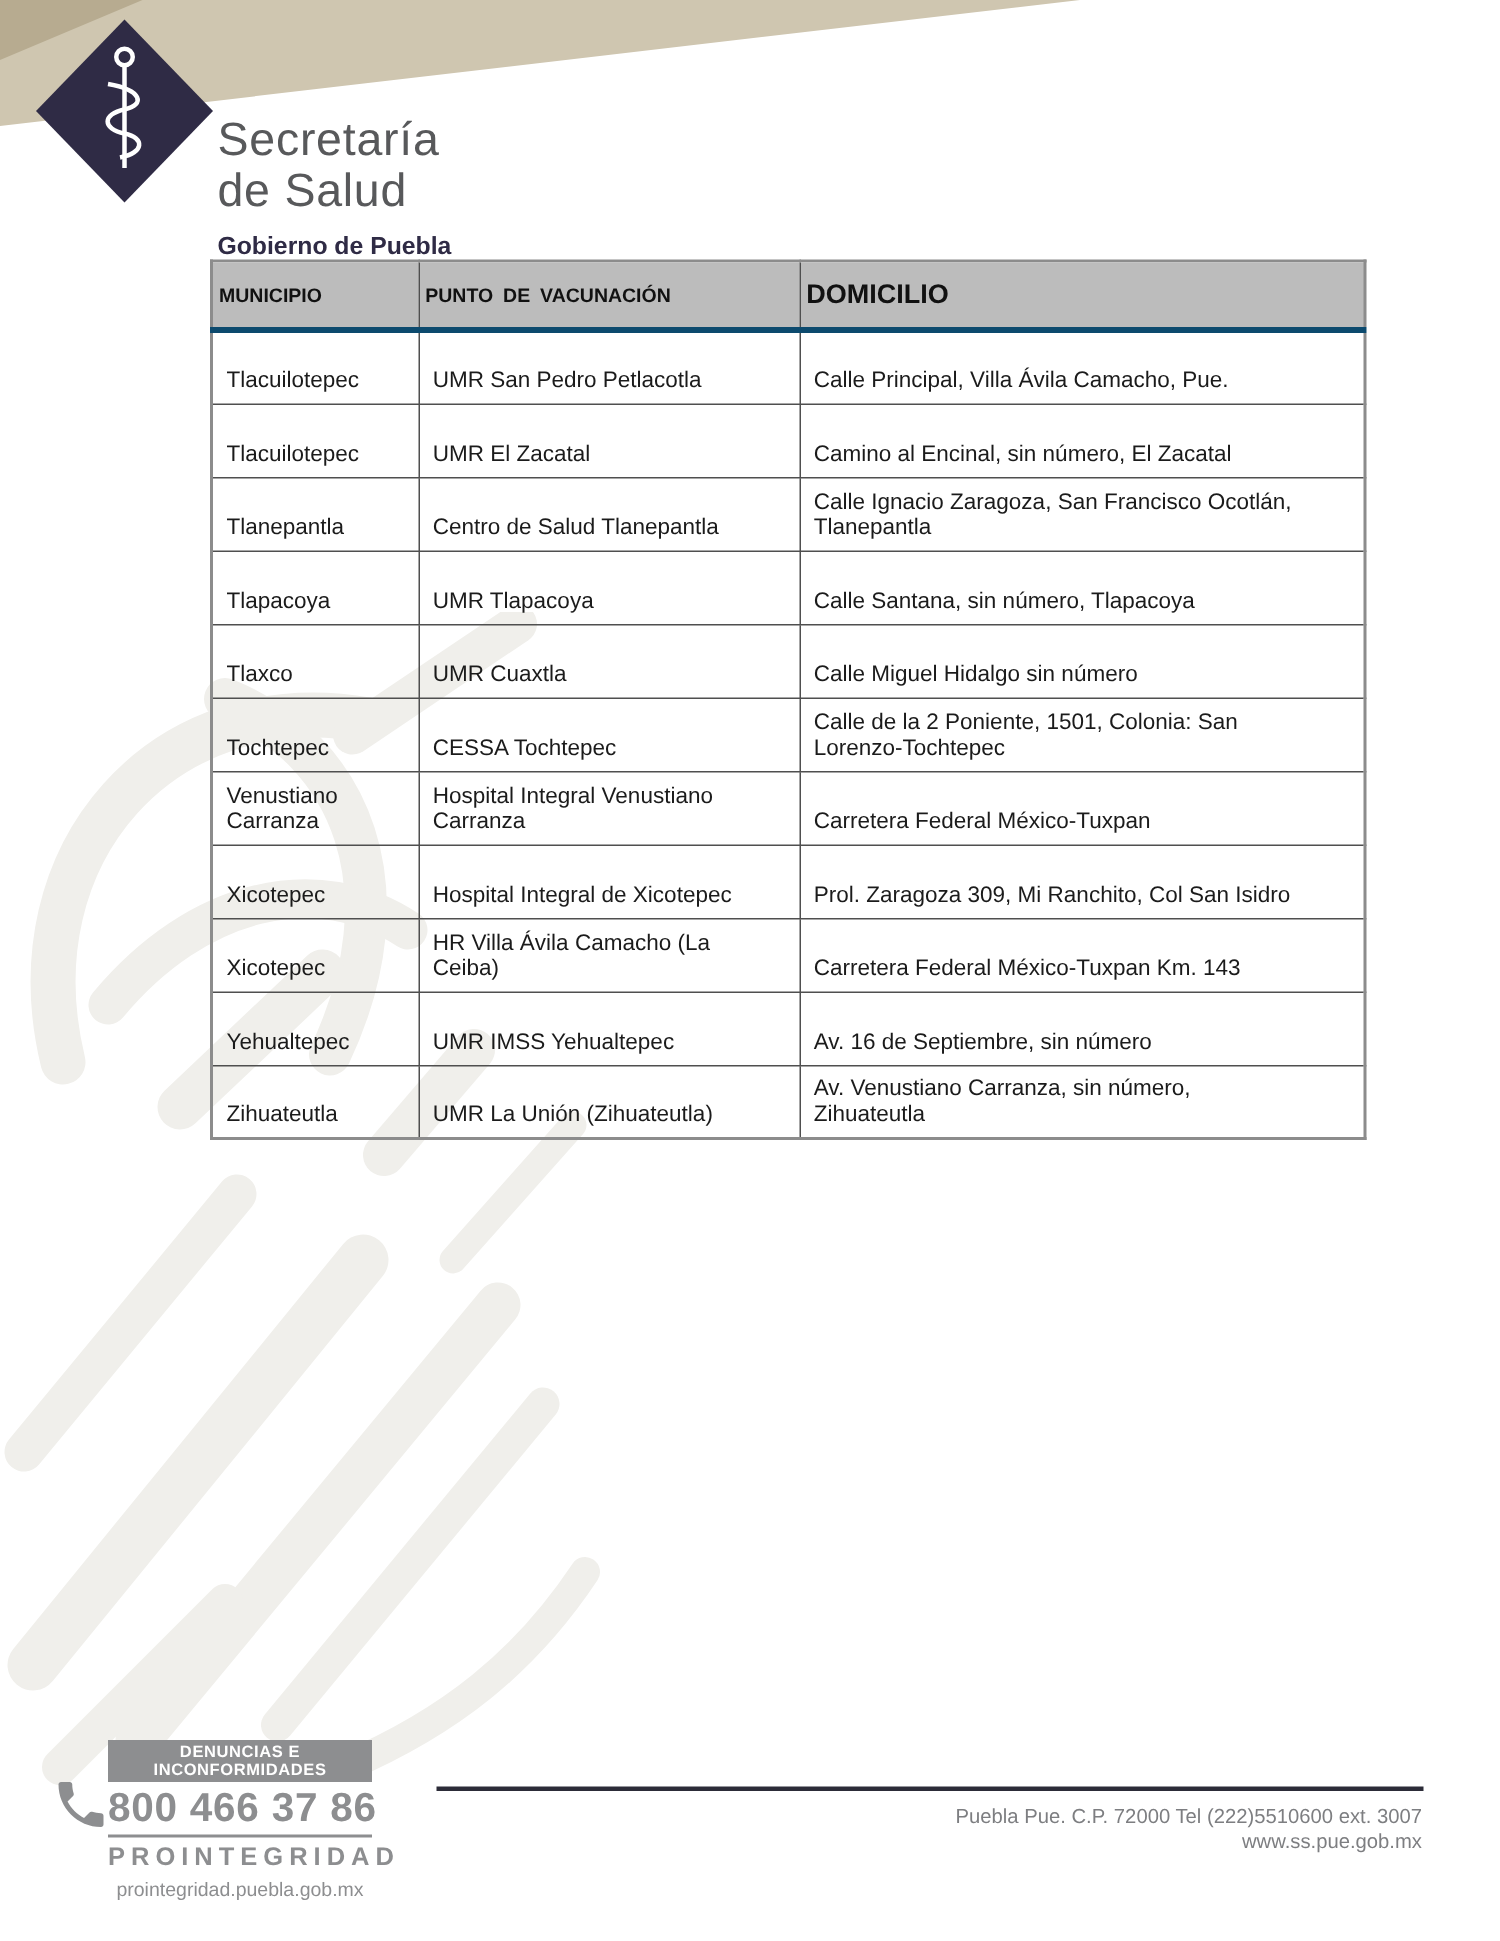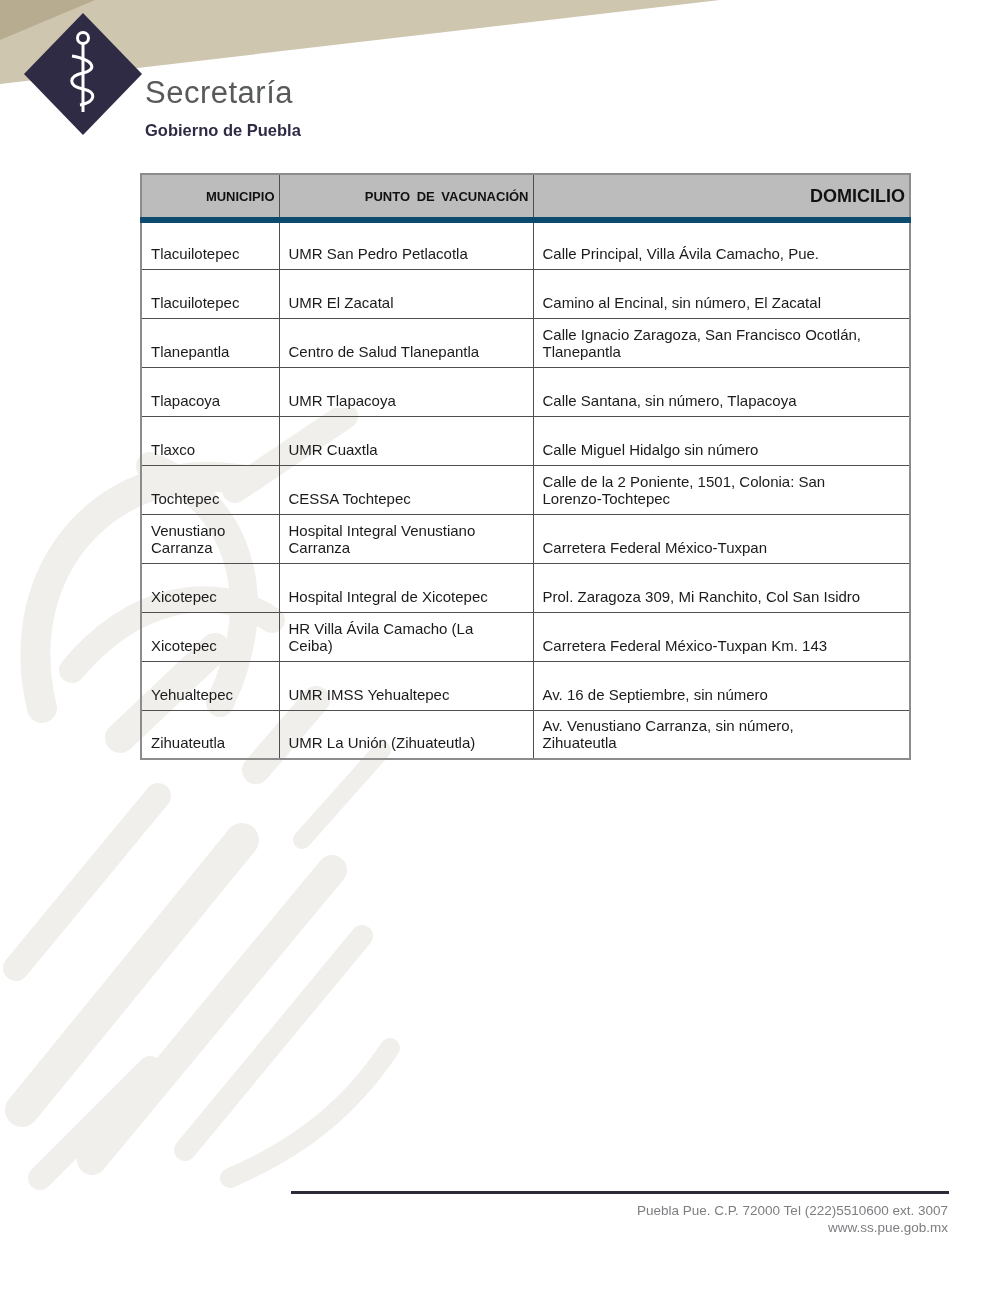--- a/index.html
+++ b/index.html
@@ -44,27 +44,27 @@
     padding: 4px 8px 7px 9px;
     font-size: 15px;
     color: #1b1b1b;
     white-space: pre-line;
     overflow: hidden;
   }
   .vac-table thead tr { height: 46px; }
   .vac-table tbody tr { height: 49px; }
   .vac-table th {
     background: #bcbcbc;
-    text-align: right;
+    text-align: left;
     vertical-align: middle;
     font-weight: bold;
     font-size: 13px;
     color: #111;
     word-spacing: 3px;
-    border-bottom: 6px solid #0c4a6e;
+    border-bottom: 4px solid #0c4a6e;
     padding: 4px;
   }
   .vac-table th.domicilio-head { font-size: 18px; word-spacing: 0; }
 
   
   .footer-left {
     position: absolute; left: 72px; top: 1160px;
     width: 176px; text-align: center;
   }
   .badge {
@@ -130,20 +130,21 @@
     <g stroke="#ffffff" fill="none" stroke-width="3">
       <circle cx="83" cy="38" r="5.5"></circle>
       <line x1="83" y1="44" x2="83" y2="112"></line>
       <path d="M72 56 C 95 60, 97 70, 83 73 C 68 76, 68 86, 83 89 C 97 92, 96 102, 80 105"></path>
     </g>
   </svg>
 
   <div class="logo-text">
     <div class="org-name">
       <div>Secretaría</div>
+      <div>de Salud</div>
     </div>
     <div class="gov-name">Gobierno de Puebla</div>
   </div>
 
   <table class="vac-table">
     <colgroup>
       <col style="width:138px">
         <col style="width:254px">
         <col style="width:377px">
     </colgroup>
@@ -212,20 +213,30 @@
       </tr>
       <tr>
         <td>Zihuateutla</td>
         <td>UMR La Unión (Zihuateutla)</td>
         <td>Av. Venustiano Carranza, sin número,
 Zihuateutla</td>
       </tr>
     </tbody>
   </table>
 
+  <div class="footer-left">
+    <svg class="phone-icon" width="40" height="46" viewBox="0 0 24 24">
+      <path fill="#8d8e90" d="M6.62 10.79c1.44 2.83 3.76 5.14 6.59 6.59l2.2-2.2c.27-.27.67-.36 1.02-.24 1.12.37 2.33.57 3.57.57.55 0 1 .45 1 1V20c0 .55-.45 1-1 1-9.39 0-17-7.61-17-17 0-.55.45-1 1-1h3.5c.55 0 1 .45 1 1 0 1.25.2 2.45.57 3.57.11.35.03.74-.25 1.02l-2.2 2.2z"></path>
+    </svg>
+    <div class="badge">DENUNCIAS E INCONFORMIDADES</div>
+    <div class="phone-number">800 466 37 86</div>
+    <div class="phone-divider"></div>
+    <div class="program-name">PROINTEGRIDAD</div>
+    <div class="program-url">prointegridad.puebla.gob.mx</div>
+  </div>
 
   <div class="footer-rule"></div>
   <div class="footer-right">
     <div>Puebla Pue. C.P. 72000 Tel (222)5510600 ext. 3007</div>
     <div>www.ss.pue.gob.mx</div>
   </div>
 
 </div>
 
 </body></html>

